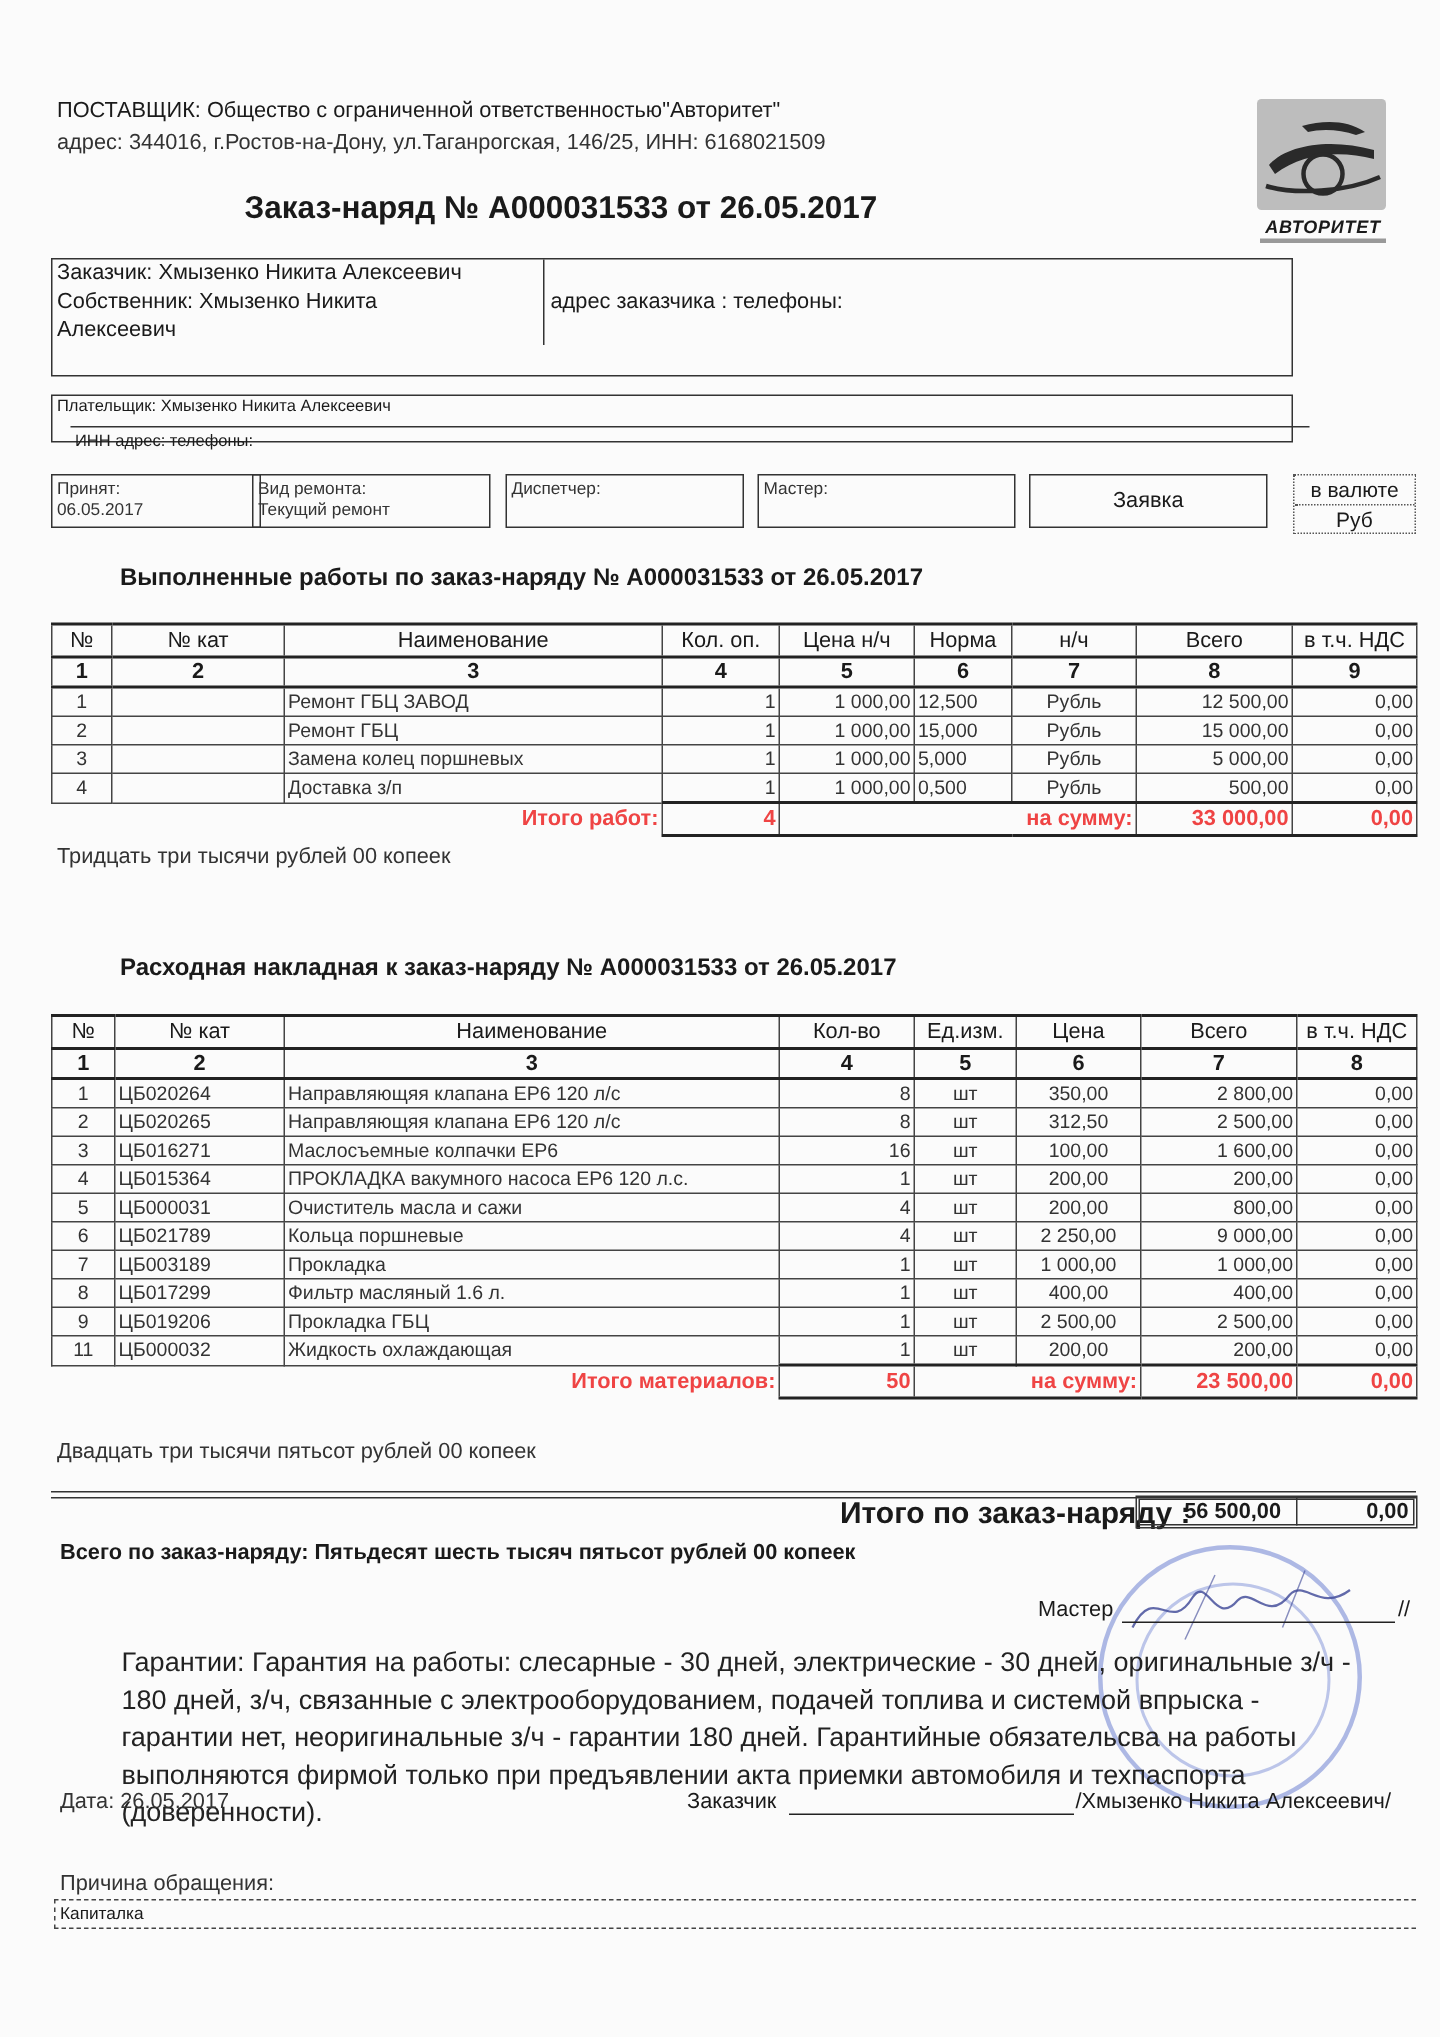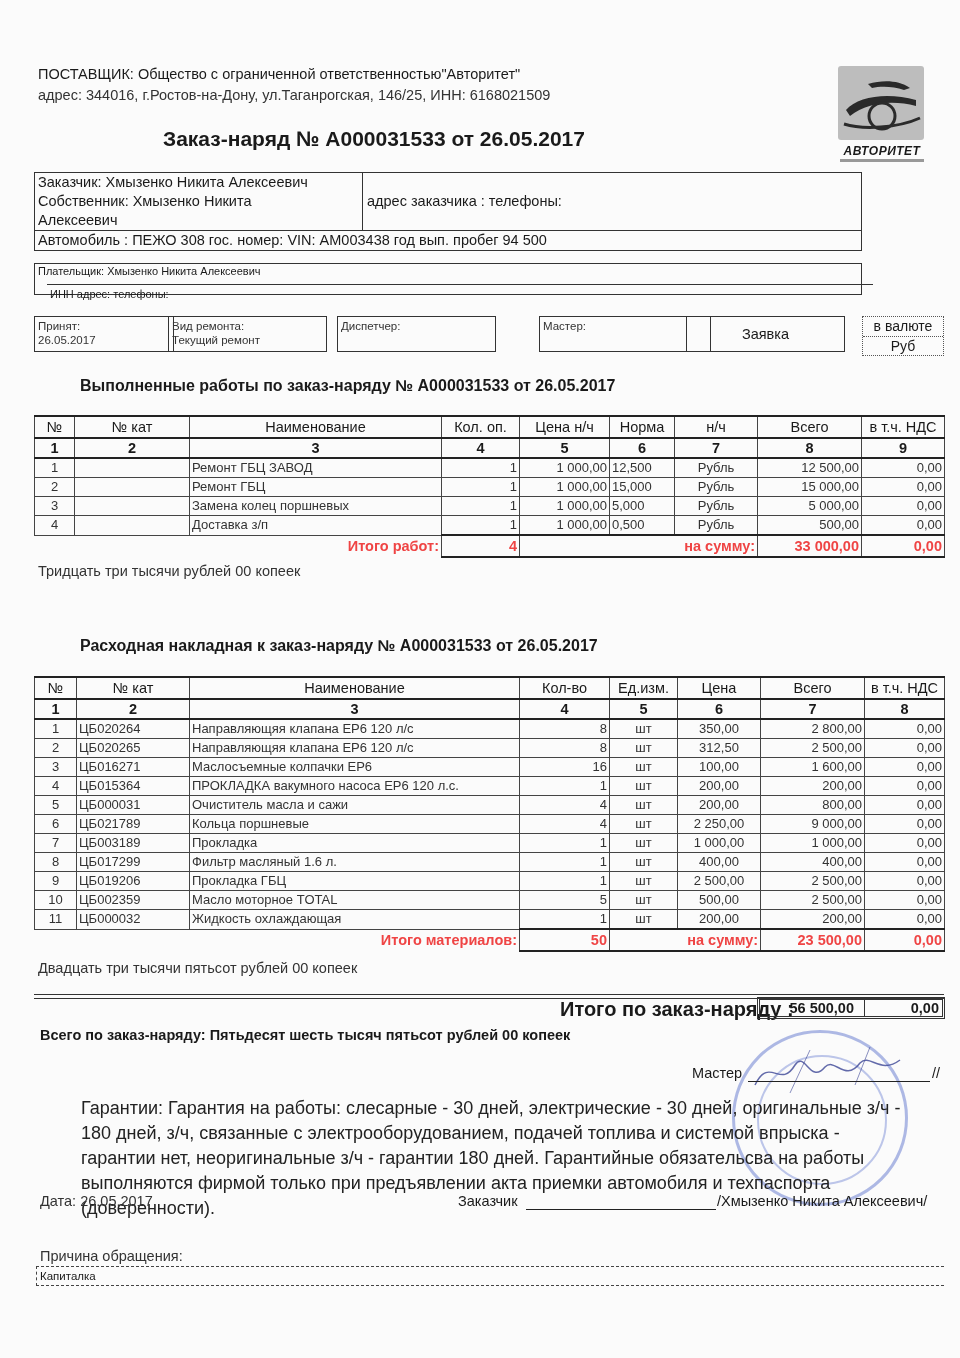--- a/index.html
+++ b/index.html
@@ -88,40 +88,39 @@
   <div class="logo-line"></div>
 </div>
 
 <div class="box cust-box">
   <div class="cust-left">
     <div>Заказчик: Хмызенко Никита Алексеевич</div>
     <div>Собственник: Хмызенко Никита</div>
     <div>Алексеевич</div>
   </div>
   <div class="cust-right">адрес заказчика :   телефоны:</div>
-  <div class="car-row">Автомобиль : ПЕЖО 308  гос. номер:     VIN: АМ003438 год вып.  пробег 94 500</div>
 </div>
 
 <div class="box payer-box">
   <div class="r1">Плательщик:  Хмызенко Никита Алексеевич</div>
   <div class="r2">ИНН    адрес:    телефоны:</div>
 </div>
 
 <div class="info" style="left:34px;width:140px;">
   <div>Принят:</div>
-  <div>26.05.2017</div>
+  <div>06.05.2017</div>
 </div>
 <div class="info" style="left:168px;width:159px;">
   <div>Вид ремонта:</div>
   <div>Текущий ремонт</div>
 </div>
 <div class="info" style="left:337px;width:159px;">
   <div>Диспетчер:</div>
 </div>
-<div class="info" style="left:505px;width:172px;margin-left:34px;">
+<div class="info" style="left:505px;width:172px;">
   <div>Мастер:</div>
 </div>
 <div class="zayavka">Заявка</div>
 <div class="currency">
   <div>в валюте</div>
   <div class="c2">Руб</div>
 </div>
 
 <div class="sec-title" style="left:80px;top:377px;">Выполненные работы по заказ-наряду №  А000031533 от 26.05.2017</div>
 
@@ -339,30 +338,20 @@
         <td class="c">9</td>
         <td class="l">ЦБ019206</td>
         <td class="l">Прокладка ГБЦ</td>
         <td class="r">1</td>
         <td class="c">шт</td>
         <td class="c">2 500,00</td>
         <td class="r">2 500,00</td>
         <td class="r">0,00</td>
       </tr>
       <tr>
-        <td class="c">10</td>
-        <td class="l">ЦБ002359</td>
-        <td class="l">Масло моторное TOTAL</td>
-        <td class="r">5</td>
-        <td class="c">шт</td>
-        <td class="c">500,00</td>
-        <td class="r">2 500,00</td>
-        <td class="r">0,00</td>
-      </tr>
-      <tr>
         <td class="c">11</td>
         <td class="l">ЦБ000032</td>
         <td class="l">Жидкость охлаждающая</td>
         <td class="r">1</td>
         <td class="c">шт</td>
         <td class="c">200,00</td>
         <td class="r">200,00</td>
         <td class="r">0,00</td>
       </tr>
     </tbody>

